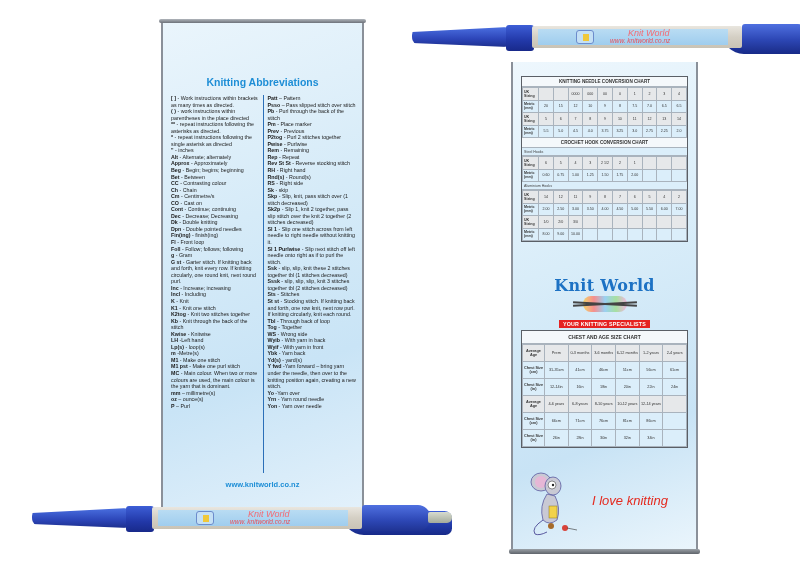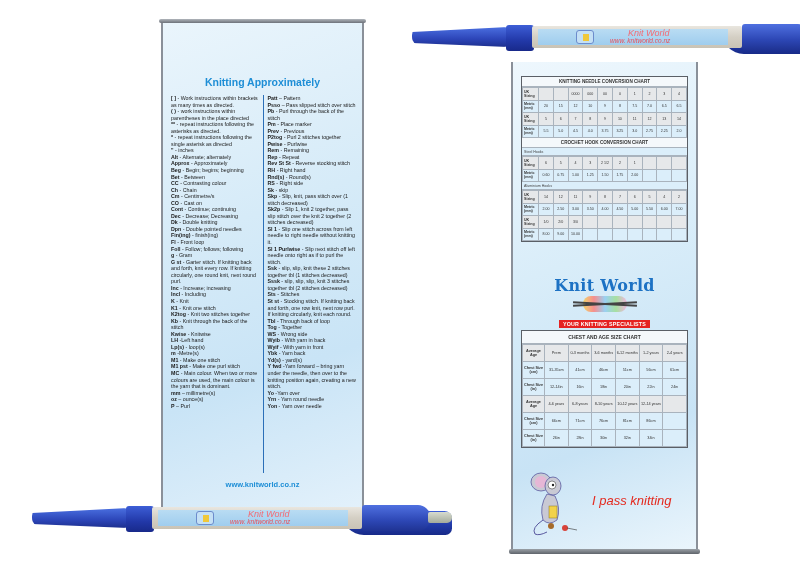--- a/index.html
+++ b/index.html
@@ -148,21 +148,21 @@
     background: linear-gradient(#d7dccf, #a4aa9b); border-radius: 2px 5px 5px 2px;
   }
   .pen-left { left: 32px; top: 503px; width: 425px; }
   .pen-right { left: 412px; top: 22px; width: 400px; }
 </style>
 </head>
 <body>
 
 <div class="banner-left">
   <div class="rod-top"></div>
-  <div class="title">Knitting Approximately</div>
+  <div class="title">Knitting Abbreviations</div>
   <div class="abbr-cols">
     <div class="abbr-col" id="abbr-left">
         <div class="abbr-item"><b>[ ]</b><span> - Work instructions within brackets as many times as directed.</span></div>
         <div class="abbr-item"><b>( )</b><span> - work instructions within parentheses in the place directed</span></div>
         <div class="abbr-item"><b>**</b><span> - repeat instructions following the asterisks as directed.</span></div>
         <div class="abbr-item"><b>*</b><span> - repeat instructions following the single asterisk as directed</span></div>
         <div class="abbr-item"><b>"</b><span> - inches</span></div>
         <div class="abbr-item"><b>Alt</b><span> - Alternate; alternately</span></div>
         <div class="abbr-item"><b>Approx</b><span> - Approximately</span></div>
         <div class="abbr-item"><b>Beg</b><span> - Begin; begins; beginning</span></div>
@@ -463,21 +463,21 @@
     <ellipse cx="26" cy="14" rx="8" ry="9" fill="#c9c9d4" stroke="#5a5aa0" stroke-width="0.8"></ellipse>
     <circle cx="25" cy="13" r="4" fill="#fff" stroke="#444" stroke-width="0.6"></circle>
     <circle cx="26" cy="13" r="1.2" fill="#222"></circle>
     <path d="M20 22 Q12 34 16 48 Q22 54 30 48 Q34 36 28 24 Z" fill="#c9c9d4" stroke="#5a5aa0" stroke-width="0.8"></path>
     <rect x="22" y="34" width="8" height="12" fill="#f2d24a" stroke="#8a7a20" stroke-width="0.5"></rect>
     <path d="M16 48 Q4 56 8 62 Q12 64 20 60" fill="none" stroke="#5a5aa0" stroke-width="1"></path>
     <circle cx="24" cy="54" r="3" fill="#a56a2a"></circle>
     <circle cx="38" cy="56" r="3" fill="#d8423a"></circle>
     <line x1="40" y1="56" x2="50" y2="58" stroke="#333" stroke-width="0.6"></line>
   </svg>
-  <div class="love">I pass knitting</div>
+  <div class="love">I love knitting</div>
 </div>
 
 <div class="pen pen-right">
   <div class="clip"></div>
   <div class="tip"></div>
   <div class="grip"></div>
   <div class="barrel"></div>
   <div class="label">
     <div class="mini-logo"></div>
     <div class="pn">Knit World</div>

